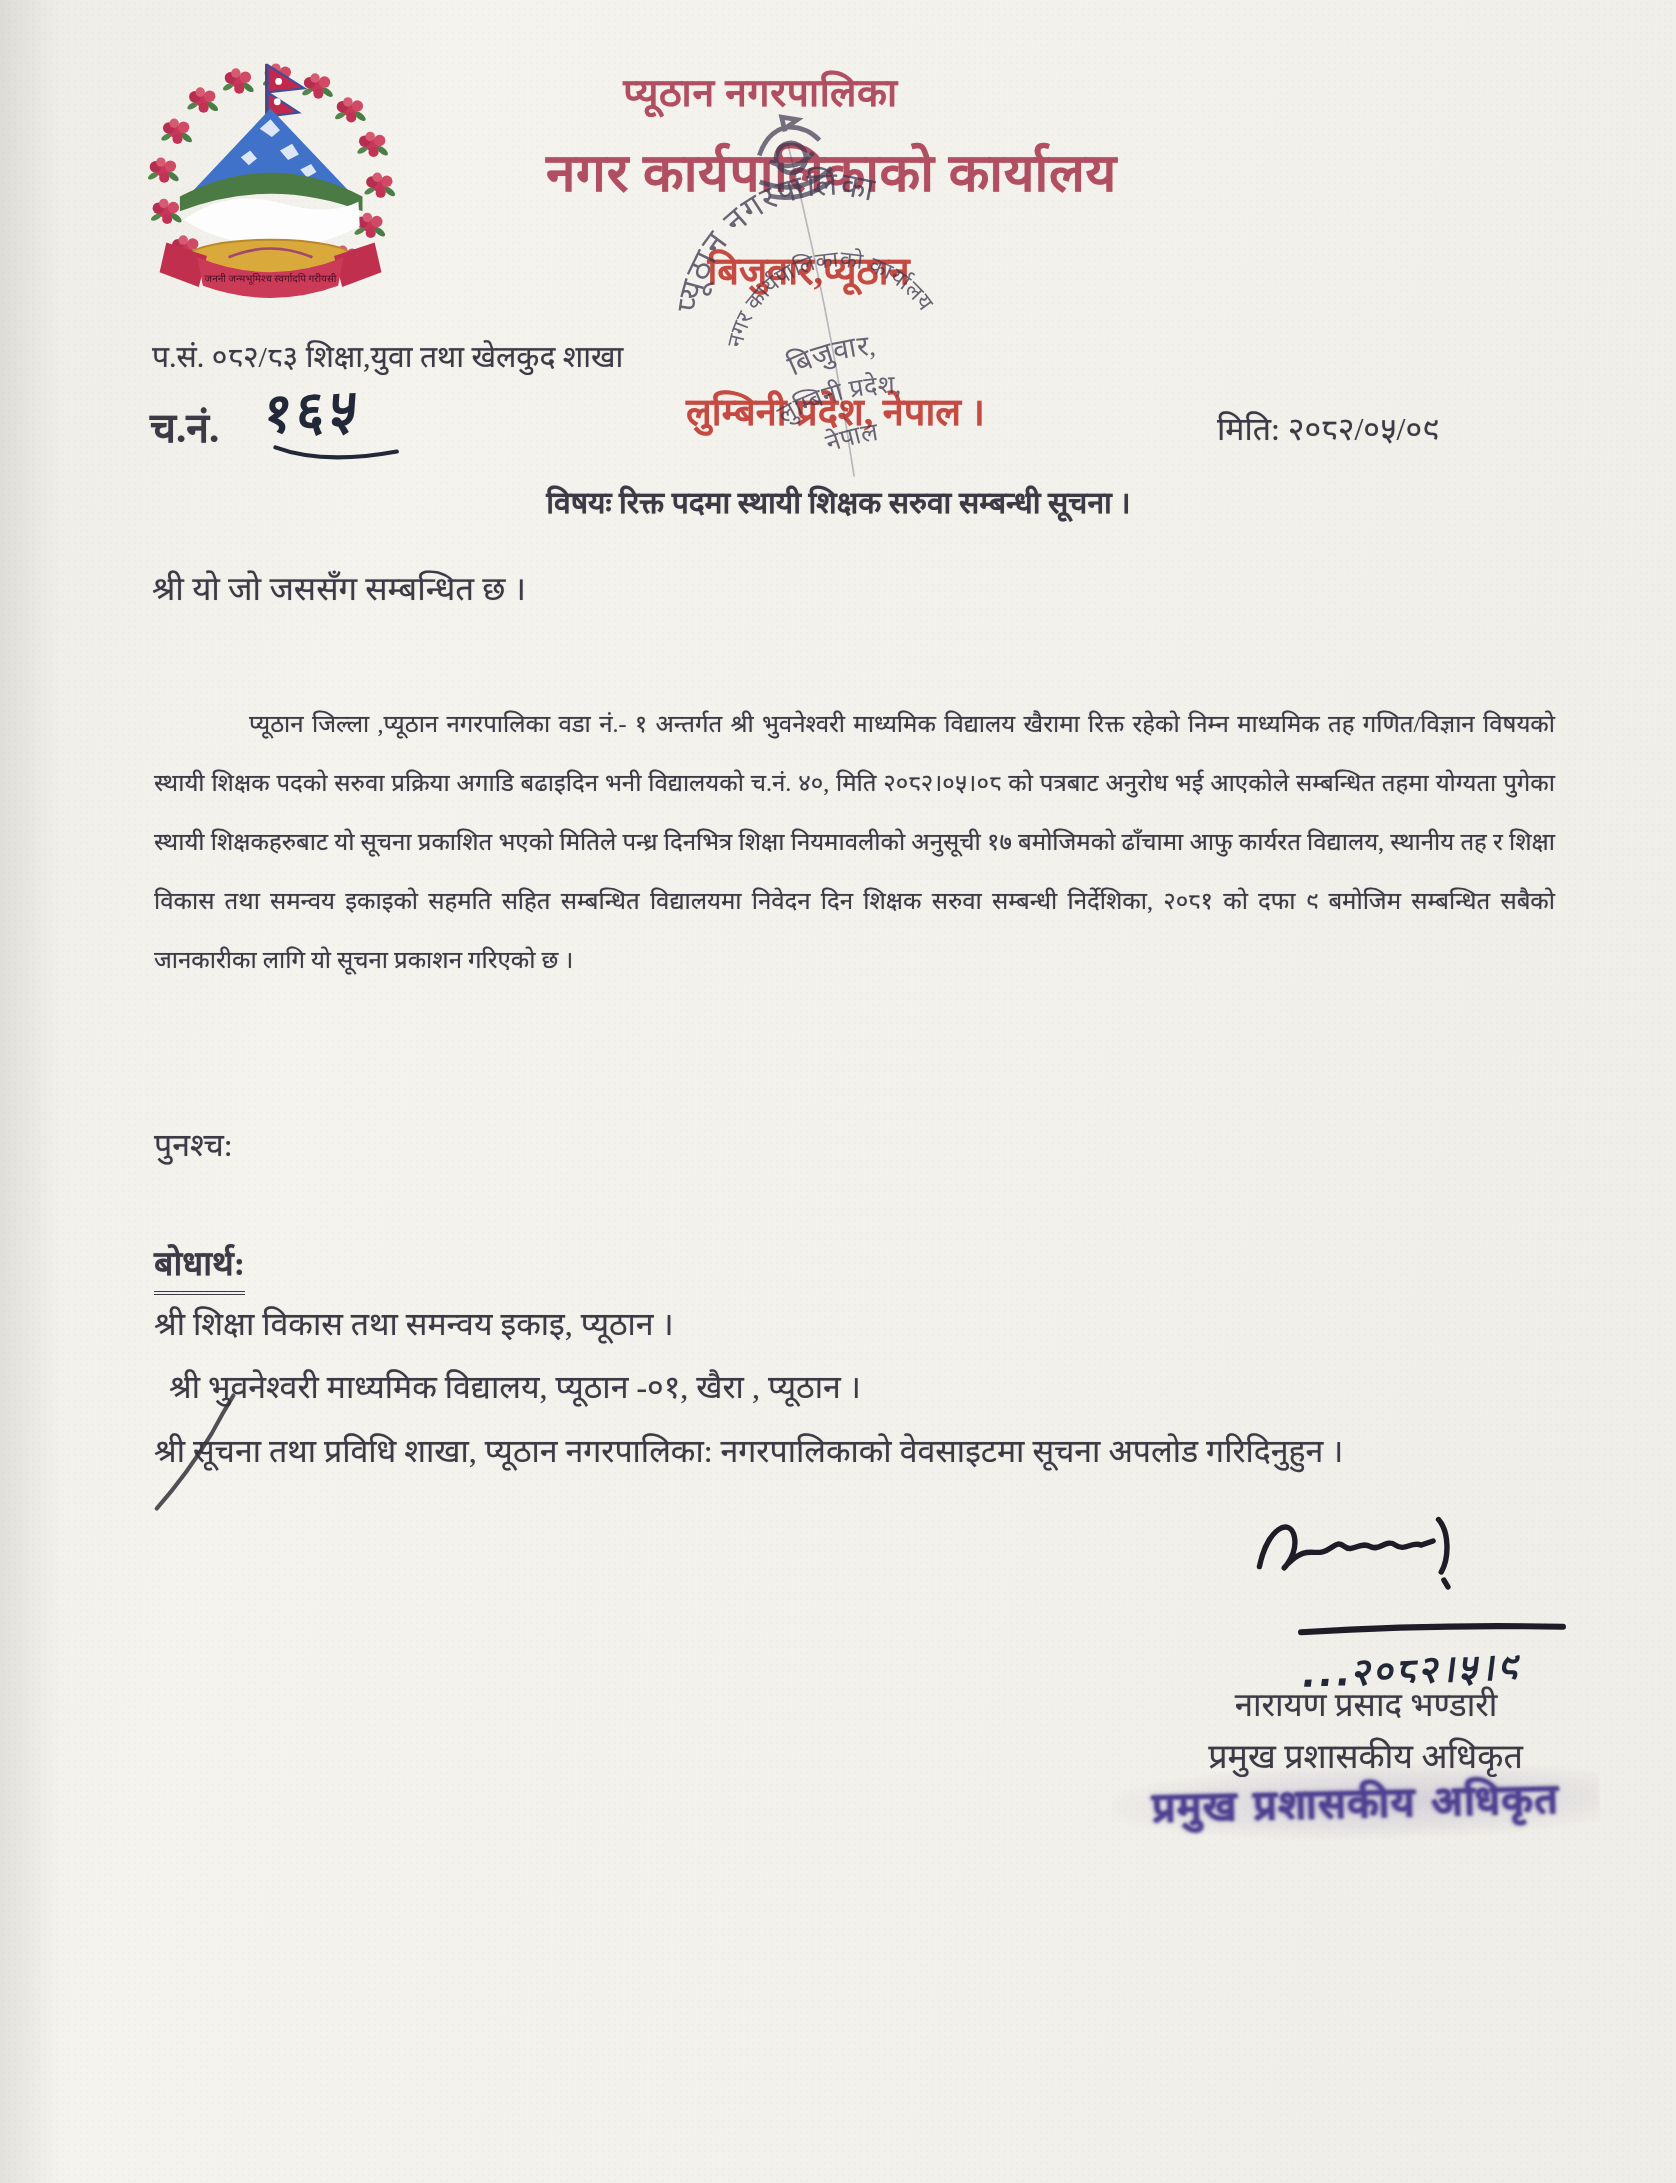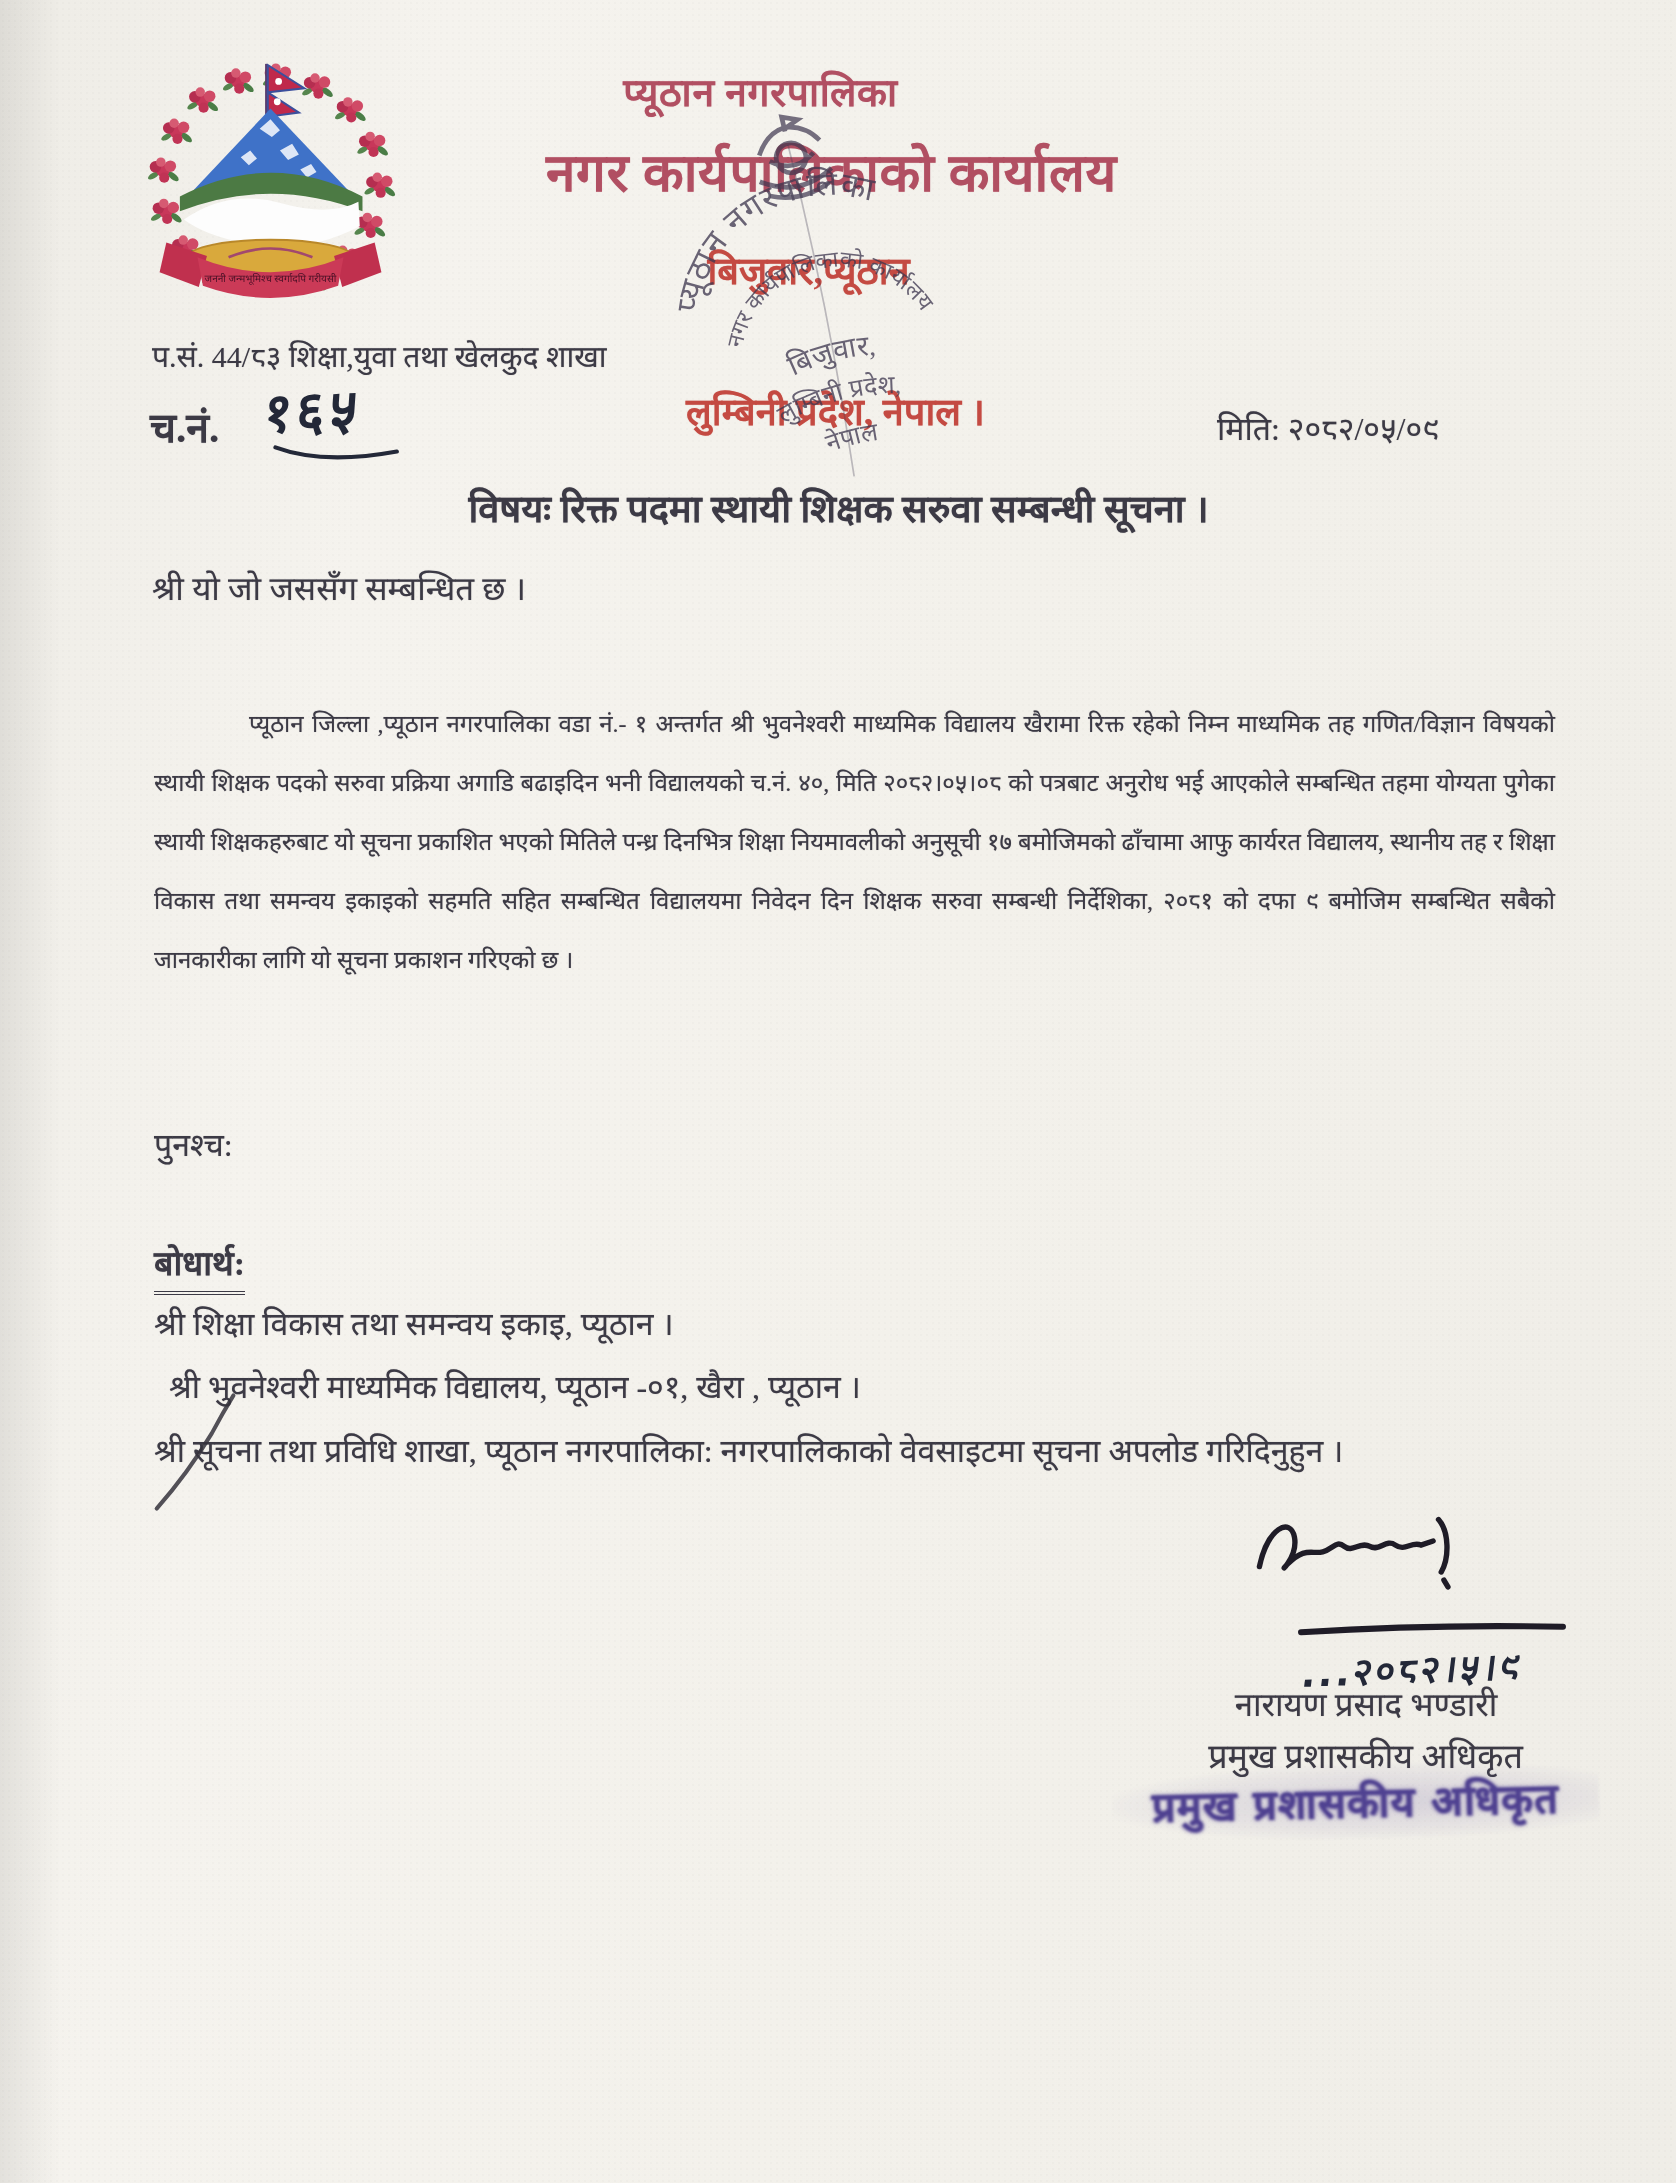--- a/index.html
+++ b/index.html
@@ -31,21 +31,21 @@
   .addr-1{top:243px;left:538px;width:541px;font-size:38px;font-weight:700;z-index:1;}
   .addr-2{top:384px;left:565px;width:541px;font-size:38px;font-weight:700;z-index:1;}
   .contact{top:101px;left:1187px;font-size:26px;line-height:64px;white-space:nowrap;}
   .contact .lat{font-size:31px;text-decoration:underline;text-underline-offset:4.7px;}
   .ref-1{top:335px;left:152px;font-size:30px;}
   .ref-2{top:398px;left:150px;font-size:41px;font-weight:bold;}
   .hand{font-family:"DejaVu Sans","Liberation Sans",sans-serif;color:#232838;}
   .chano{top:371px;left:264px;font-size:55px;font-weight:600;
          transform:rotate(-3deg) skewX(-7deg);letter-spacing:4px;}
   .date-line{top:406px;left:1217px;font-size:32px;}
-  .subject{top:481px;left:433px;width:811px;font-size:38px;font-weight:600;}
+  .subject{top:481px;left:433px;width:811px;font-size:30px;font-weight:600;}
   .salutation{top:565px;left:152px;font-size:33px;}
   .body-par{top:695px;left:154px;width:1401px;font-size:24px;line-height:59px;
             text-align:justify;text-indent:95px;}
   .punashcha{top:1122px;left:154px;font-size:32px;}
   .ps-item{top:1179px;left:154px;width:1433px;font-size:32px;}
   .bodartha{top:1239px;left:154px;font-size:34px;font-weight:700;
             border-bottom:4px double #3c3a45;padding-bottom:6px;}
   .cc-0{top:1301px;left:154px;font-size:32px;}
   .cc-1{top:1364px;left:154px;font-size:32px;margin-left:15px;}
   .cc-2{top:1428px;left:154px;font-size:32px;}
@@ -169,21 +169,21 @@
       <text font-size="37" opacity=".85">
         <textPath href="#sArc4" startOffset="10%">लुम्बिनी प्रदेश,</textPath>
       </text>
       <text font-size="37" opacity=".85">
         <textPath href="#sArc5" startOffset="16%">नेपाल</textPath>
       </text>
       <path d="M295 60 Q300 300 280 560" stroke="#3f3850" stroke-width="2.5" fill="none" opacity=".35"></path>
     </g>
   </svg>
 
-  <div class="abs scan ref-1">प.सं. 44/८३ शिक्षा,युवा तथा खेलकुद शाखा</div>
+  <div class="abs scan ref-1">प.सं. ०८२/८३ शिक्षा,युवा तथा खेलकुद शाखा</div>
   <div class="abs scan ref-2">च.नं.</div>
   <div class="abs hand chano">१६५</div>
   <svg class="abs" style="top:438px;left:270px;" width="162" height="27" viewBox="0 0 240 40">
     <path d="M8 14 q70 26 180 6" stroke="#232838" stroke-width="6" fill="none" stroke-linecap="round"></path>
   </svg>
   <div class="abs scan date-line">मिति: २०८२/०५/०९</div>
 
   <div class="abs scan center subject">विषयः रिक्त पदमा स्थायी शिक्षक सरुवा सम्बन्धी सूचना ।</div>
   <div class="abs scan salutation">श्री यो जो जससँग सम्बन्धित छ ।</div>
 

